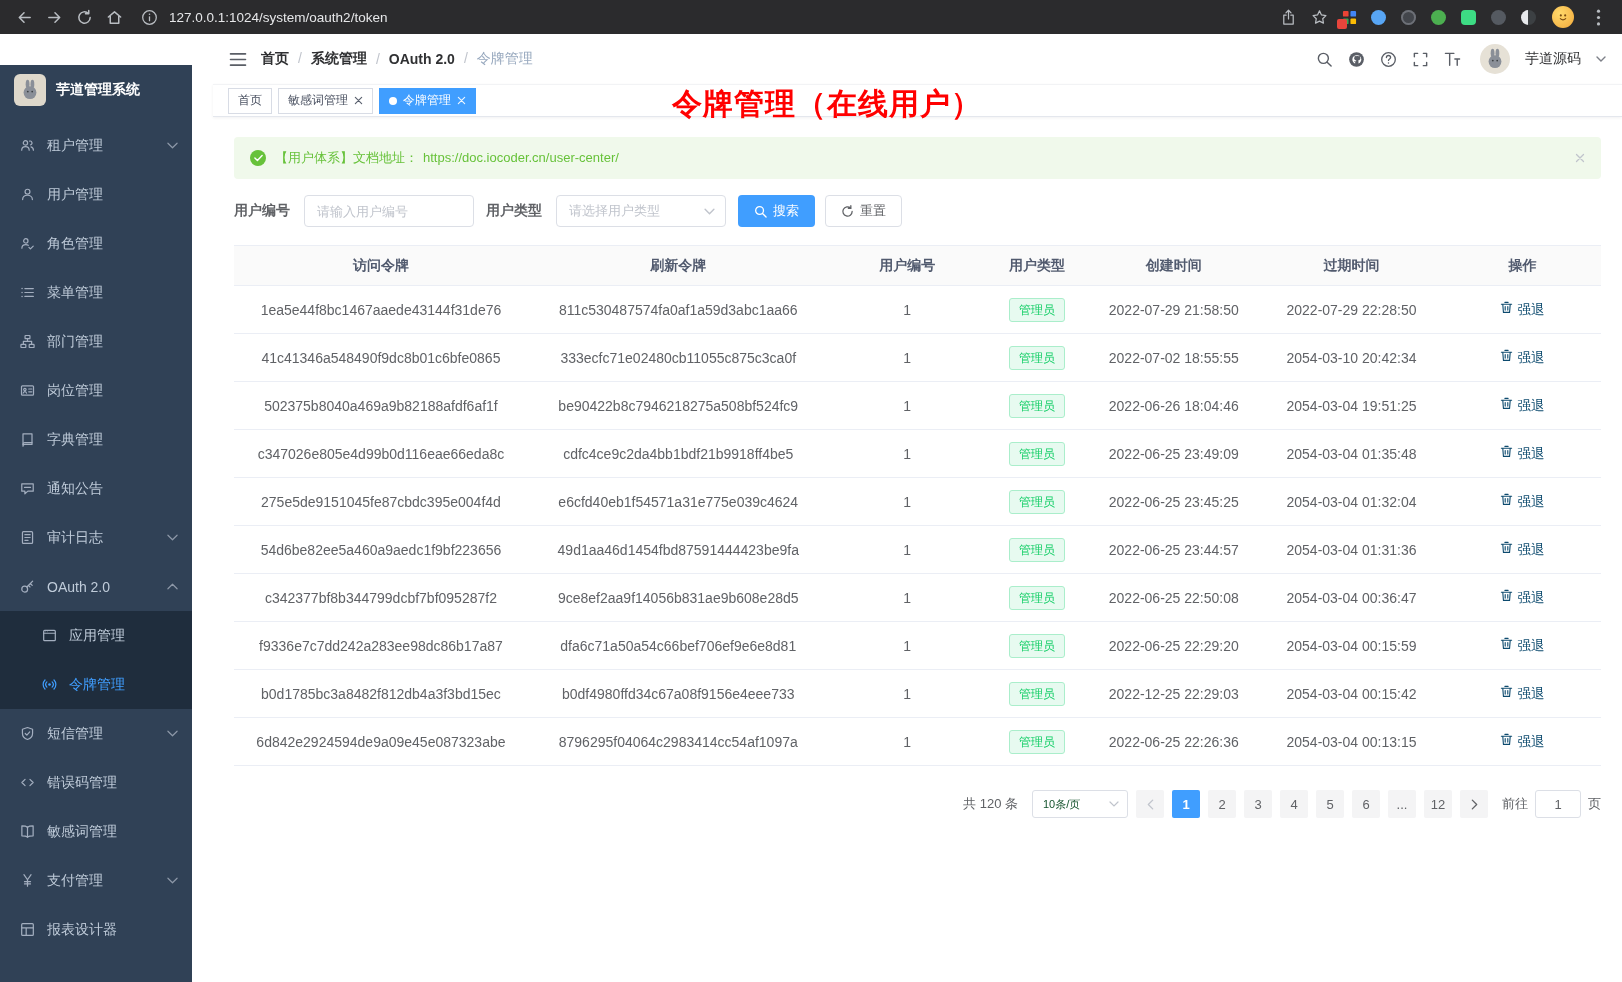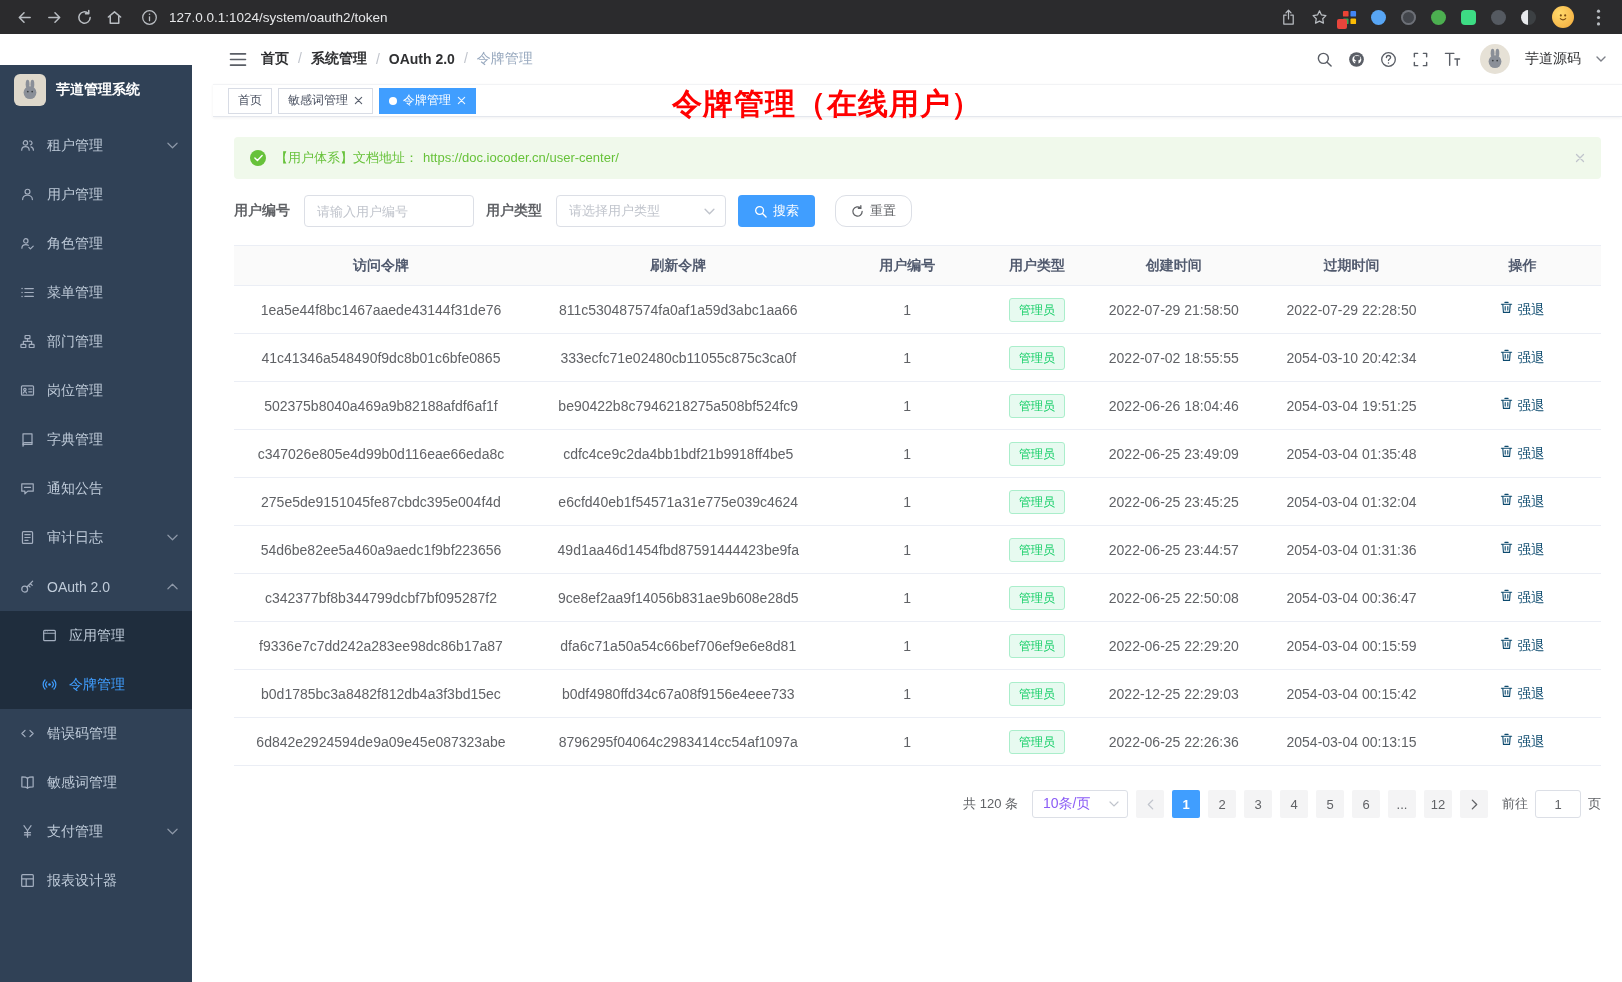--- a/index.html
+++ b/index.html
@@ -83,38 +83,38 @@
   .alert-close svg { width:10px; height:10px; }
 
   .filter { display:flex; align-items:center; margin-bottom:18px; font-size:14px; }
   .f-label { font-weight:700; color:#606266; margin-right:14px; white-space:nowrap; }
   .f-input { width:170px; height:32px; border:1px solid #dcdfe6; border-radius:4px; padding:0 12px; font-size:13px; color:#606266; outline:none; margin-right:12px; font-family:inherit; }
   .f-input::placeholder { color:#c0c4cc; }
   .f-select { width:170px; height:32px; border:1px solid #dcdfe6; border-radius:4px; padding:0 10px 0 12px; display:flex; align-items:center; justify-content:space-between; color:#c0c4cc; font-size:13px; margin-right:12px; cursor:pointer; }
   .f-select svg { width:11px; height:7px; color:#c0c4cc; }
   .btn { height:32px; padding:0 15px; border-radius:4px; font-size:13px; display:inline-flex; align-items:center; gap:6px; cursor:pointer; border:1px solid transparent; font-family:inherit; }
   .btn svg { width:13px; height:13px; }
-  .btn.primary { background:#409eff; color:#fff; margin-right:20px; }
-  .btn.plain { background:#fff; border-color:#dcdfe6; color:#606266;border-radius:11px; }
+  .btn.primary { background:#409eff; color:#fff; margin-right:10px; }
+  .btn.plain { background:#fff; border-color:#dcdfe6; color:#606266; }
 
   .table { width:100%; border-collapse:collapse; font-size:14px; color:#606266; table-layout:fixed; }
   .table th { height:40px; background:#fafafa; color:#515a6e; font-weight:700; border-top:1px solid #ebeef5; border-bottom:1px solid #ebeef5; text-align:center; }
   .table td { height:48px; border-bottom:1px solid #ebeef5; text-align:center; white-space:nowrap; overflow:hidden; }
   .table th:nth-child(1){width:21.5%} .table th:nth-child(2){width:22%}
   .table th:nth-child(3){width:11.5%} .table th:nth-child(4){width:7.5%}
   .table th:nth-child(5){width:12.5%} .table th:nth-child(6){width:13.5%}
   .table th:nth-child(7){width:11.5%}
   .tag-success { display:inline-block; padding:2px 9px; border:1px solid #aaeecb; background:#e7faf0; color:#13ce66; border-radius:3px; font-size:12px; line-height:18px; }
   .action-link { color:#0c4a6e; display:inline-flex; align-items:flex-start; gap:4px; cursor:pointer; font-size:13.5px; }
   .a-icon { display:flex; }
   .a-icon svg { width:13px; height:13px; }
 
   .pager { display:flex; align-items:center; justify-content:flex-end; margin-top:24px; gap:8px; font-size:13px; color:#606266; }
   .pg-total { margin-right:6px; }
-  .pg-size { min-width:96px; height:28px; border:1px solid #dcdfe6; border-radius:3px; display:inline-flex; align-items:center; justify-content:space-between; padding:0 8px 0 10px; font-size:14px; color:#8b5cf6; cursor:pointer; gap:6px; }
+  .pg-size { min-width:96px; height:28px; border:1px solid #dcdfe6; border-radius:3px; display:inline-flex; align-items:center; justify-content:space-between; padding:0 8px 0 10px; font-size:11px; color:#14532d; cursor:pointer; gap:6px; }
   .pg-size svg { width:10px; height:6px; color:#c0c4cc; }
   .pg-btn { min-width:28px; height:28px; padding:0 4px; background:#f4f4f5; border-radius:2px; display:inline-flex; align-items:center; justify-content:center; font-size:13px; color:#606266; cursor:pointer; }
   .pg-btn svg { width:7px; height:11px; }
   .pg-btn.active { background:#409eff; color:#fff; font-weight:700; }
   .pg-btn.prev { color:#c0c4cc; }
   .pg-goto { display:inline-flex; align-items:center; gap:7px; margin-left:6px; }
   .goto-input { width:46px; height:28px; border:1px solid #dcdfe6; border-radius:3px; text-align:center; font-size:13px; color:#606266; outline:none; font-family:inherit; }
 
   .annotation { position:absolute; left:672px; top:84px; font-size:30px; font-weight:700; letter-spacing:1px; z-index:40; white-space:nowrap; }
 </style>
@@ -345,20 +345,34 @@
             <svg viewBox="0 0 16 16" fill="none" stroke="currentColor" stroke-width="1.3" stroke-linecap="round" stroke-linejoin="round">
               <circle cx="8" cy="8" r="1.4" fill="currentColor" stroke="none"></circle>
               <path d="M5.2 10.8a4 4 0 0 1 0-5.6M10.8 5.2a4 4 0 0 1 0 5.6M3.2 12.8a6.8 6.8 0 0 1 0-9.6M12.8 3.2a6.8 6.8 0 0 1 0 9.6"></path>
             </svg>
           </span>
           <span class="mi-label">令牌管理</span>
         </div>
         <div class="menu-item">
           <span class="mi-icon">
             <svg viewBox="0 0 16 16" fill="none" stroke="currentColor" stroke-width="1.3" stroke-linecap="round" stroke-linejoin="round">
+              <path d="M8 1.6l5.4 1.9v4.3c0 3.3-2.1 5.6-5.4 6.6-3.3-1-5.4-3.3-5.4-6.6V3.5z"></path>
+              <path d="M5.6 8l1.7 1.7 3.1-3.4"></path>
+            </svg>
+          </span>
+          <span class="mi-label">短信管理</span>
+          <span class="chev ">
+            <svg viewBox="0 0 12 7" fill="none" stroke="currentColor" stroke-width="1.3" stroke-linecap="round" stroke-linejoin="round">
+              <path d="M1 1l5 5 5-5"></path>
+            </svg>
+          </span>
+        </div>
+        <div class="menu-item">
+          <span class="mi-icon">
+            <svg viewBox="0 0 16 16" fill="none" stroke="currentColor" stroke-width="1.3" stroke-linecap="round" stroke-linejoin="round">
               <path d="M5.4 4.6L2 8l3.4 3.4M10.6 4.6L14 8l-3.4 3.4"></path>
             </svg>
           </span>
           <span class="mi-label">错误码管理</span>
         </div>
         <div class="menu-item">
           <span class="mi-icon">
             <svg viewBox="0 0 16 16" fill="none" stroke="currentColor" stroke-width="1.3" stroke-linecap="round" stroke-linejoin="round">
               <path d="M8 3.4C6.9 2.5 5 2.1 2 2.1v10.5c3 0 4.9.4 6 1.3 1.1-.9 3-1.3 6-1.3V2.1c-3 0-4.9.4-6 1.3z"></path>
               <path d="M8 3.4V14"></path>

